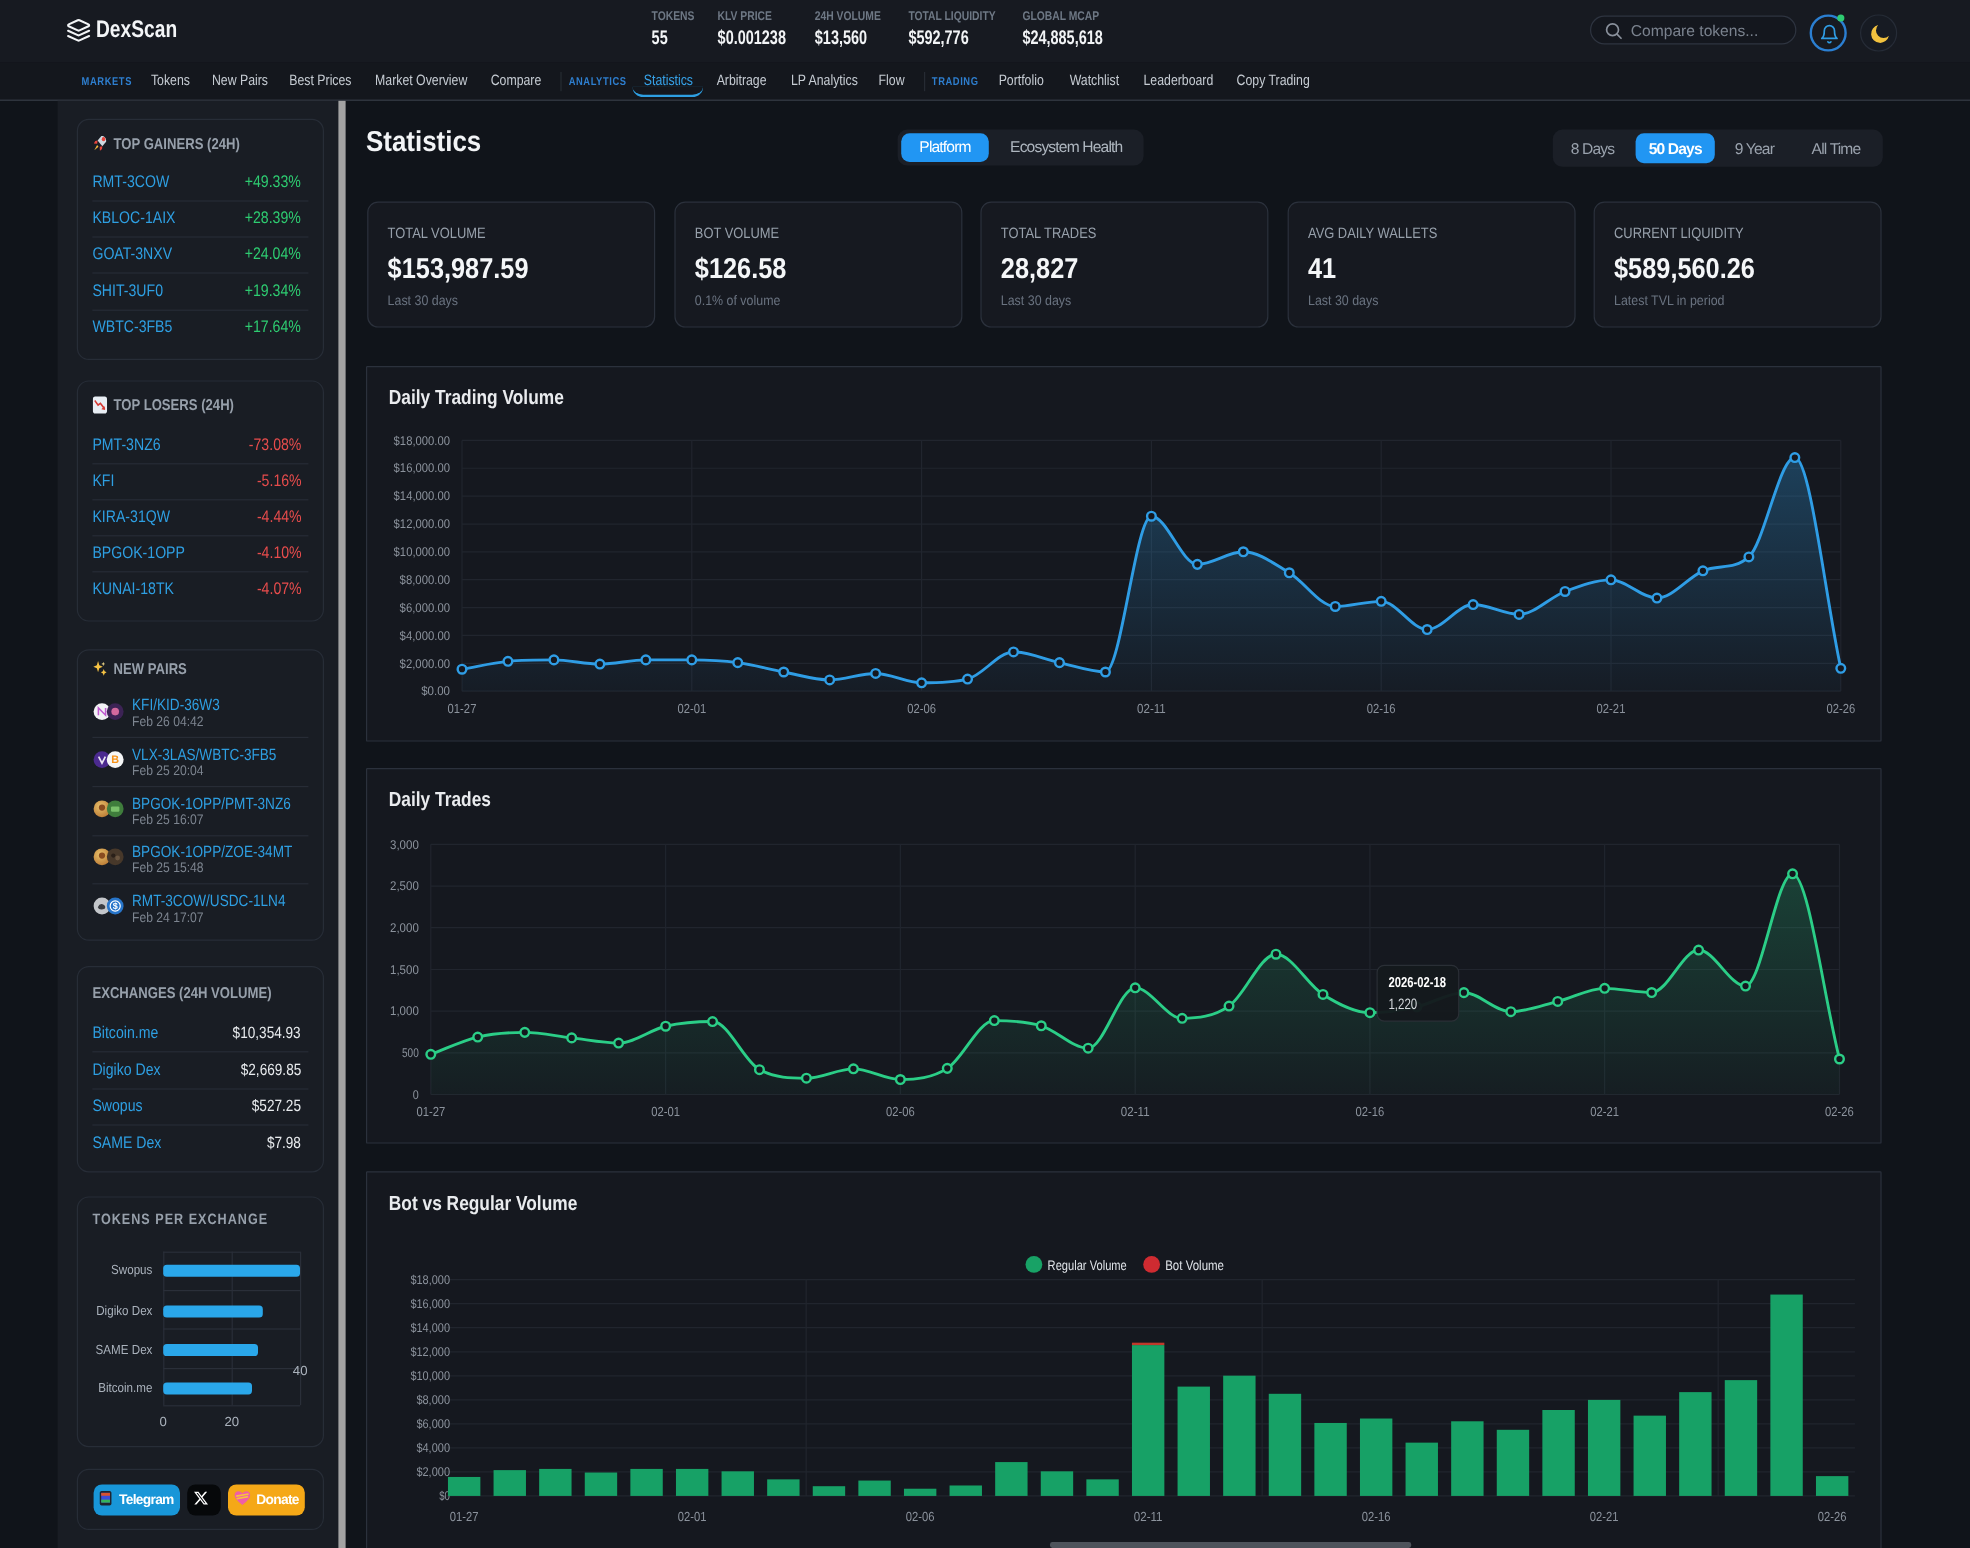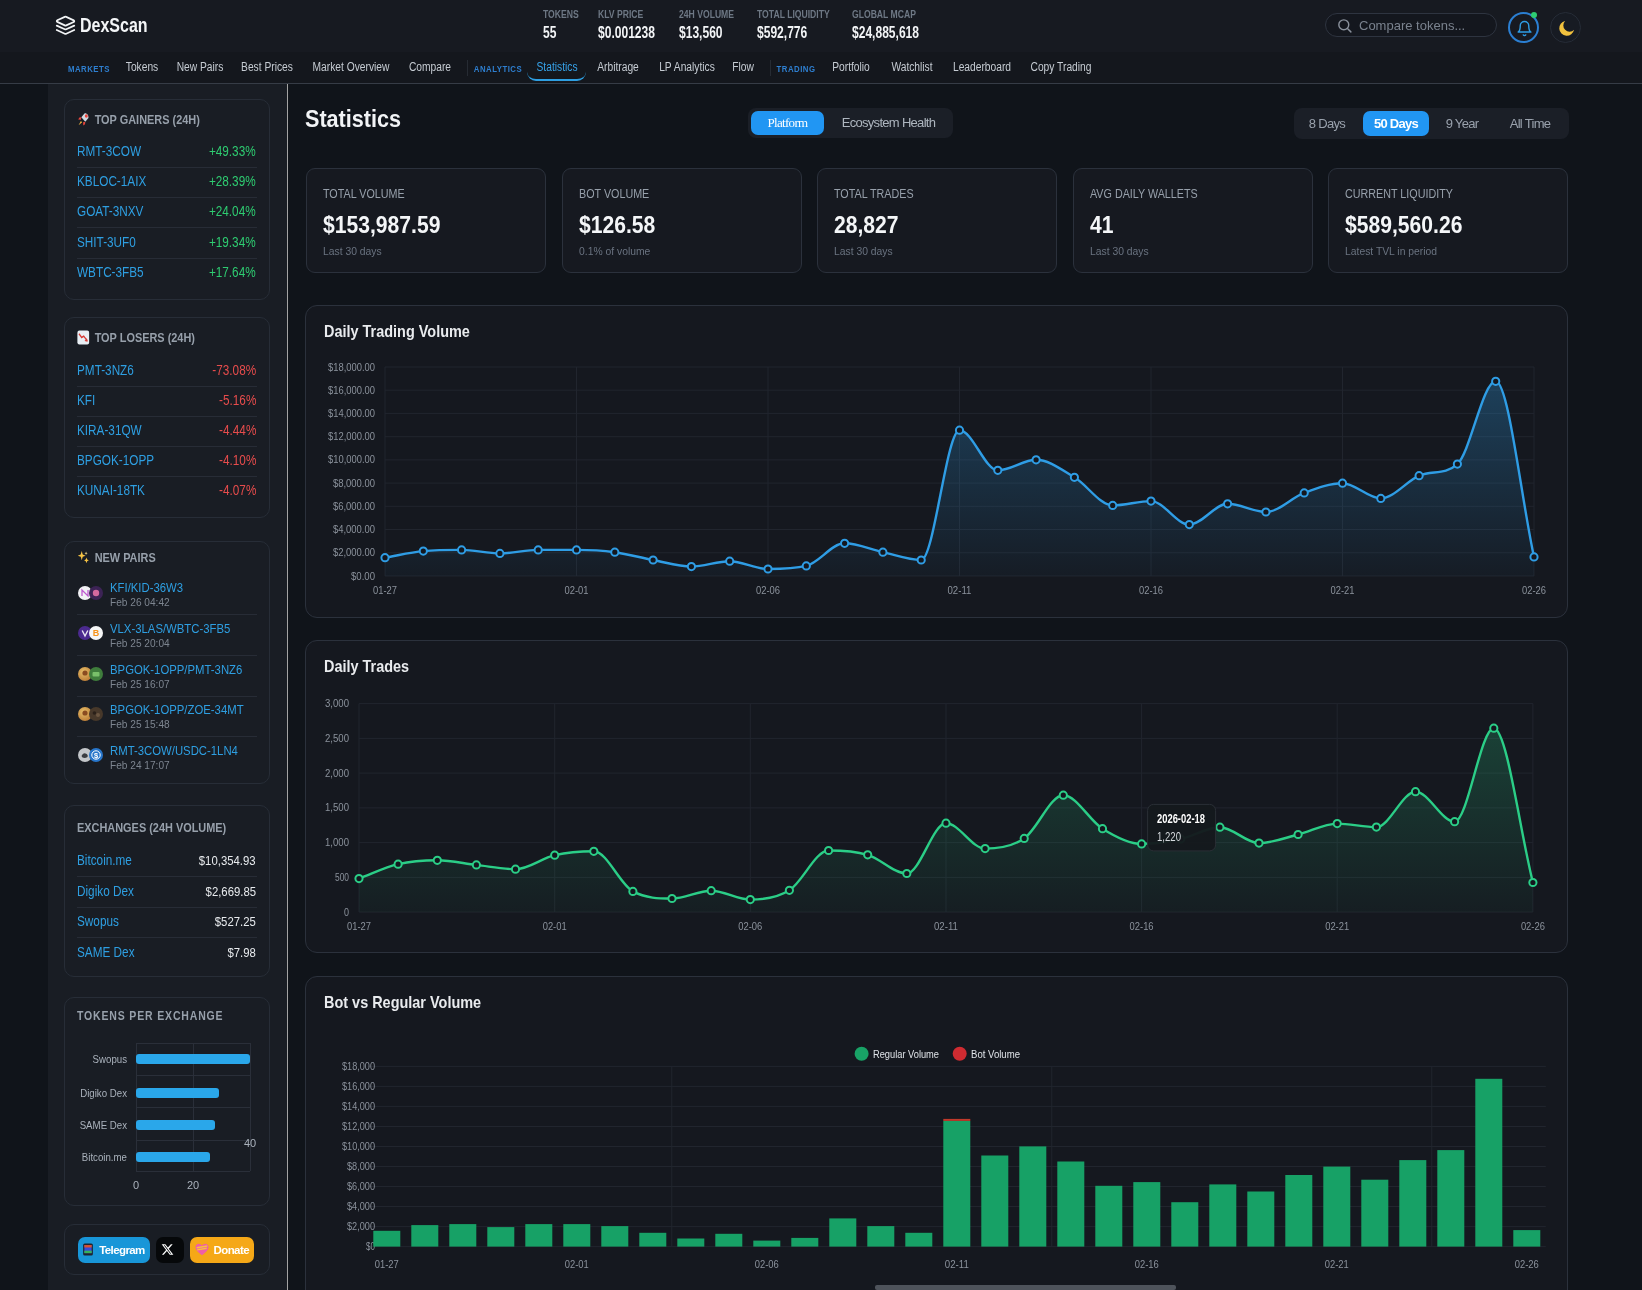--- a/index.html
+++ b/index.html
@@ -24,21 +24,21 @@
 
 #nav { position:absolute; left:0; top:52px; width:1642px; height:32px; background:#14171d;
   border-bottom:1px solid #363c46; }
 #nav span { position:absolute; top:8px; font-size:12.5px; color:#c6ccd3; white-space:nowrap; transform:translateX(-50%) scaleX(0.82); }
 #nav .cat { font-size:9.5px; font-weight:bold; color:#2e7fd0; letter-spacing:0.6px; top:11px; }
 #nav .act { color:#36a3ea; }
 #nav .sep { top:8px; width:1px; height:16px; background:#262b33; transform:none; }
 #nav .ul { top:20px; height:9px; border-bottom:2.5px solid #2e9fe2; border-radius:0 0 9px 9px; background:none; }
 
 #side { position:absolute; left:48px; top:84px; width:240px; height:1206px; background:#191d24;
-  border-right:1px solid #a3a3a3; }
+  border-right:6px solid #a3a3a3; }
 .scard { position:absolute; left:16px; width:206px; border:1px solid #272d37; border-radius:10px; background:#191d24; }
 .sctitle { position:absolute; left:29px; font-size:13px; font-weight:bold; color:#97a0ab; white-space:nowrap; transform:scaleX(0.84); transform-origin:left; }
 .sctitle svg { vertical-align:-3px; margin-right:6px; }
 .srow-name { position:absolute; left:29px; font-size:14px; color:#2e9fe2; white-space:nowrap; transform:scaleX(0.84); transform-origin:left; }
 .srow-val { position:absolute; right:31px; font-size:14px; text-align:right; transform:scaleX(0.84); transform-origin:right; }
 .sgreen { color:#2ecc71; }
 .sred { color:#e74c4c; }
 .ssep { position:absolute; left:29px; width:180px; height:1px; background:#272c36; }
 .np-date { position:absolute; left:62px; font-size:11.5px; color:#7d8590; transform:scaleX(0.88); transform-origin:left; }
 .np-name { position:absolute; left:62px; font-size:13.5px; color:#2e9fe2; white-space:nowrap; transform:scaleX(0.84); transform-origin:left; }
@@ -52,33 +52,33 @@
 .tpegrid { position:absolute; background:#2a2f39; }
 .tpeax { position:absolute; font-size:11px; color:#aab2bc; }
 
 .sbtn { position:absolute; top:13px; height:26px; border-radius:7px; color:#fff; font-size:11.5px;
   font-weight:bold; text-align:center; letter-spacing:-0.6px; }
 .sbtn svg { vertical-align:-2px; margin-right:5px; }
 
 #pgtitle { position:absolute; left:305px; top:105px; font-size:24px; font-weight:bold; color:#f2f4f6; transform:scaleX(0.9); transform-origin:left; }
 #toggle { position:absolute; left:748px; top:108px; width:205px; height:30px; background:#1b1f27; border-radius:8px; }
 #toggle .on { position:absolute; left:3px; top:3px; width:73px; height:24px; background:#2196f3; border-radius:7px;
-  color:#fff; font-size:13px; line-height:24px; text-align:center; letter-spacing:-0.7px;font-family:Liberation Serif, serif; }
+  color:#fff; font-size:13px; line-height:24px; text-align:center; letter-spacing:-0.7px; }
 #toggle .off { position:absolute; left:76px; top:0; width:129px; height:30px; color:#aeb6bf; font-size:13px;
   line-height:30px; text-align:center; letter-spacing:-0.7px; }
 #period { position:absolute; left:1294px; top:108px; width:275px; height:31px; background:#1b1f27; border-radius:8px; }
 #period span { position:absolute; top:0; height:31px; line-height:31px; font-size:13px; color:#9aa2ad; text-align:center; letter-spacing:-0.7px; }
 #period .on { position:absolute; left:69px; top:3px; width:66px; height:25px; background:#2196f3; border-radius:7px;
   color:#fff; line-height:25px; font-weight:bold; }
 .stc { position:absolute; top:168px; width:240px; height:105px; background:#161920; border:1px solid #2b313c;
   border-radius:9px; }
 .stc .l { position:absolute; left:16px; top:18px; font-size:12.5px; color:#97a0ab; white-space:nowrap; transform:scaleX(0.86); transform-origin:left; }
 .stc .v { position:absolute; left:16px; top:42px; font-size:24px; font-weight:bold; color:#f4f6f8; transform:scaleX(0.88); transform-origin:left; }
 .stc .s { position:absolute; left:16px; top:76px; font-size:11.5px; color:#6a7380; transform:scaleX(0.9); transform-origin:left; }
-.ccard { position:absolute; left:305px; width:1263px; background:#15181f; border:1px solid #2b313c; border-radius:12px; }
+.ccard { position:absolute; left:305px; width:1263px; background:#15181f; border:1px solid #2b313c; border-radius:1px; }
 .ctitle { position:absolute; left:18px; top:16px; font-size:17px; font-weight:bold; color:#e9ebee; transform:scaleX(0.85); transform-origin:left; }
 .axlbl { font-size:10.5px; fill:#8b929c; }
 .axlbl2 { font-size:11px; fill:#8b929c; }
 .leg { font-size:11.5px; fill:#dfe3e8; }
 .ttl1 { font-size:12px; font-weight:bold; fill:#fff; }
 .ttl2 { font-size:12.5px; fill:#d6dade; }
 #thumb { position:absolute; left:875px; top:1285px; width:301px; height:5px; background:#4e535b; border-radius:2px; }
 </style></head><body>
 
 <div id="hdr">

